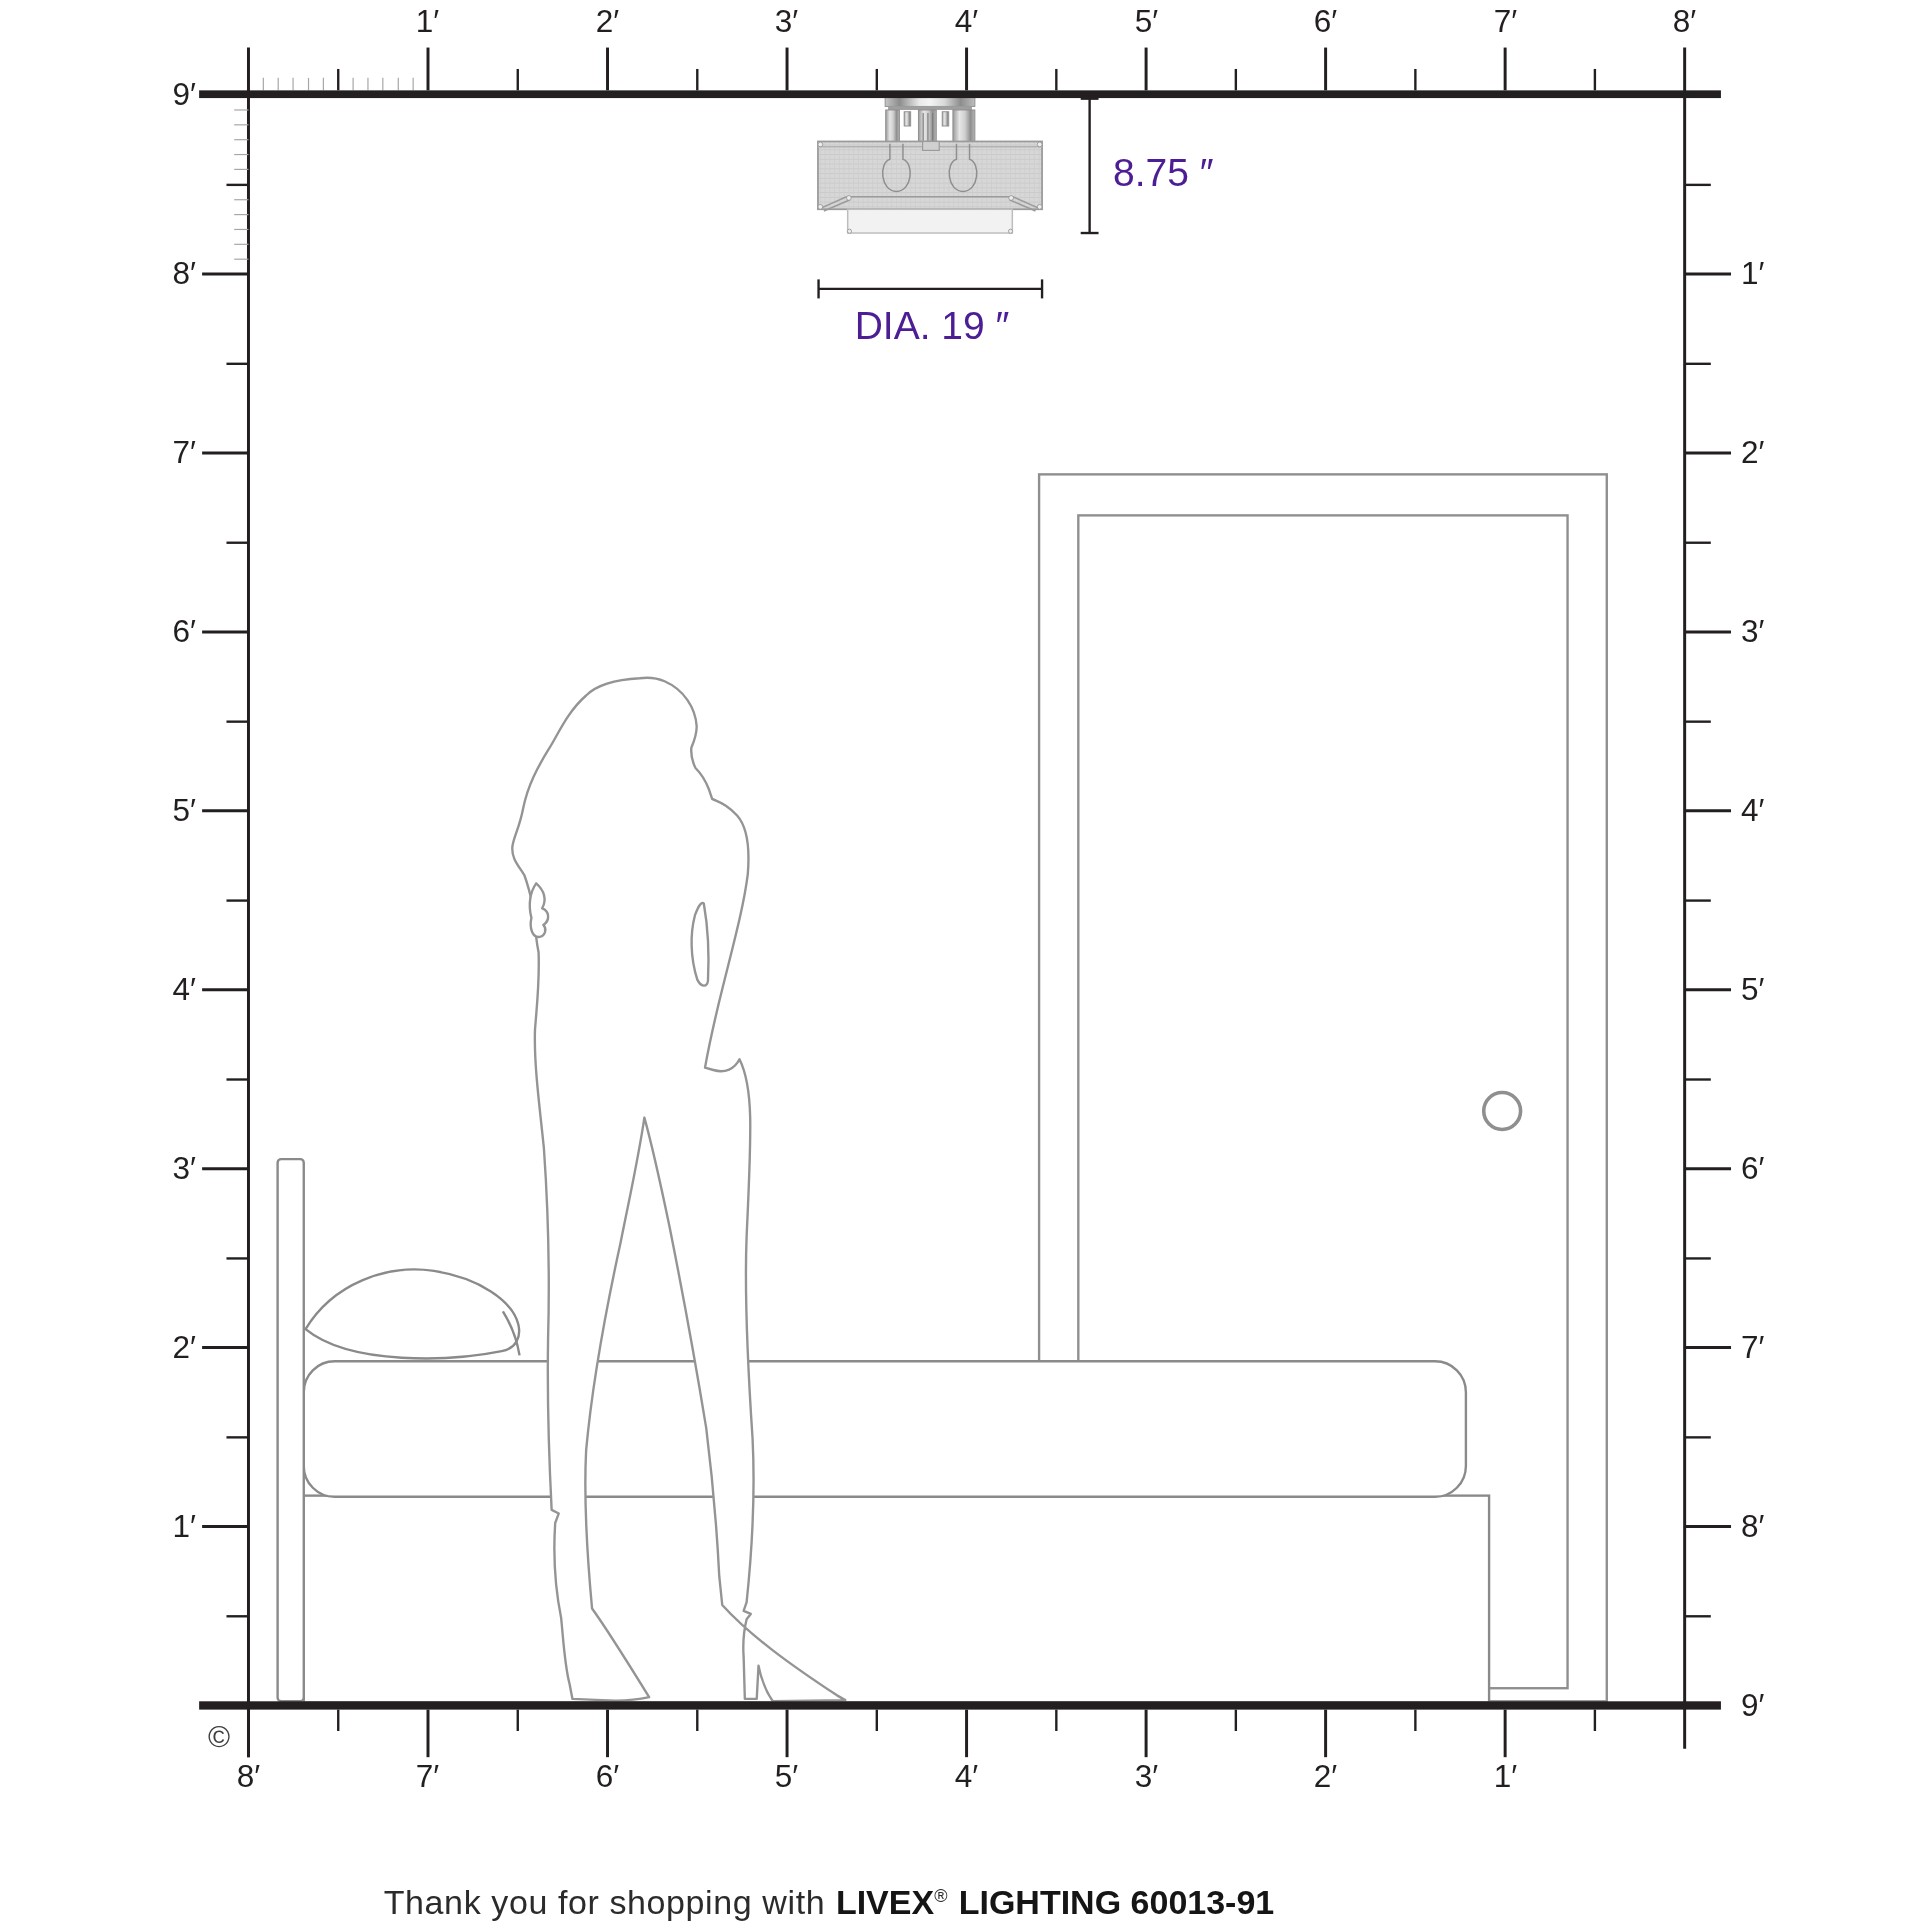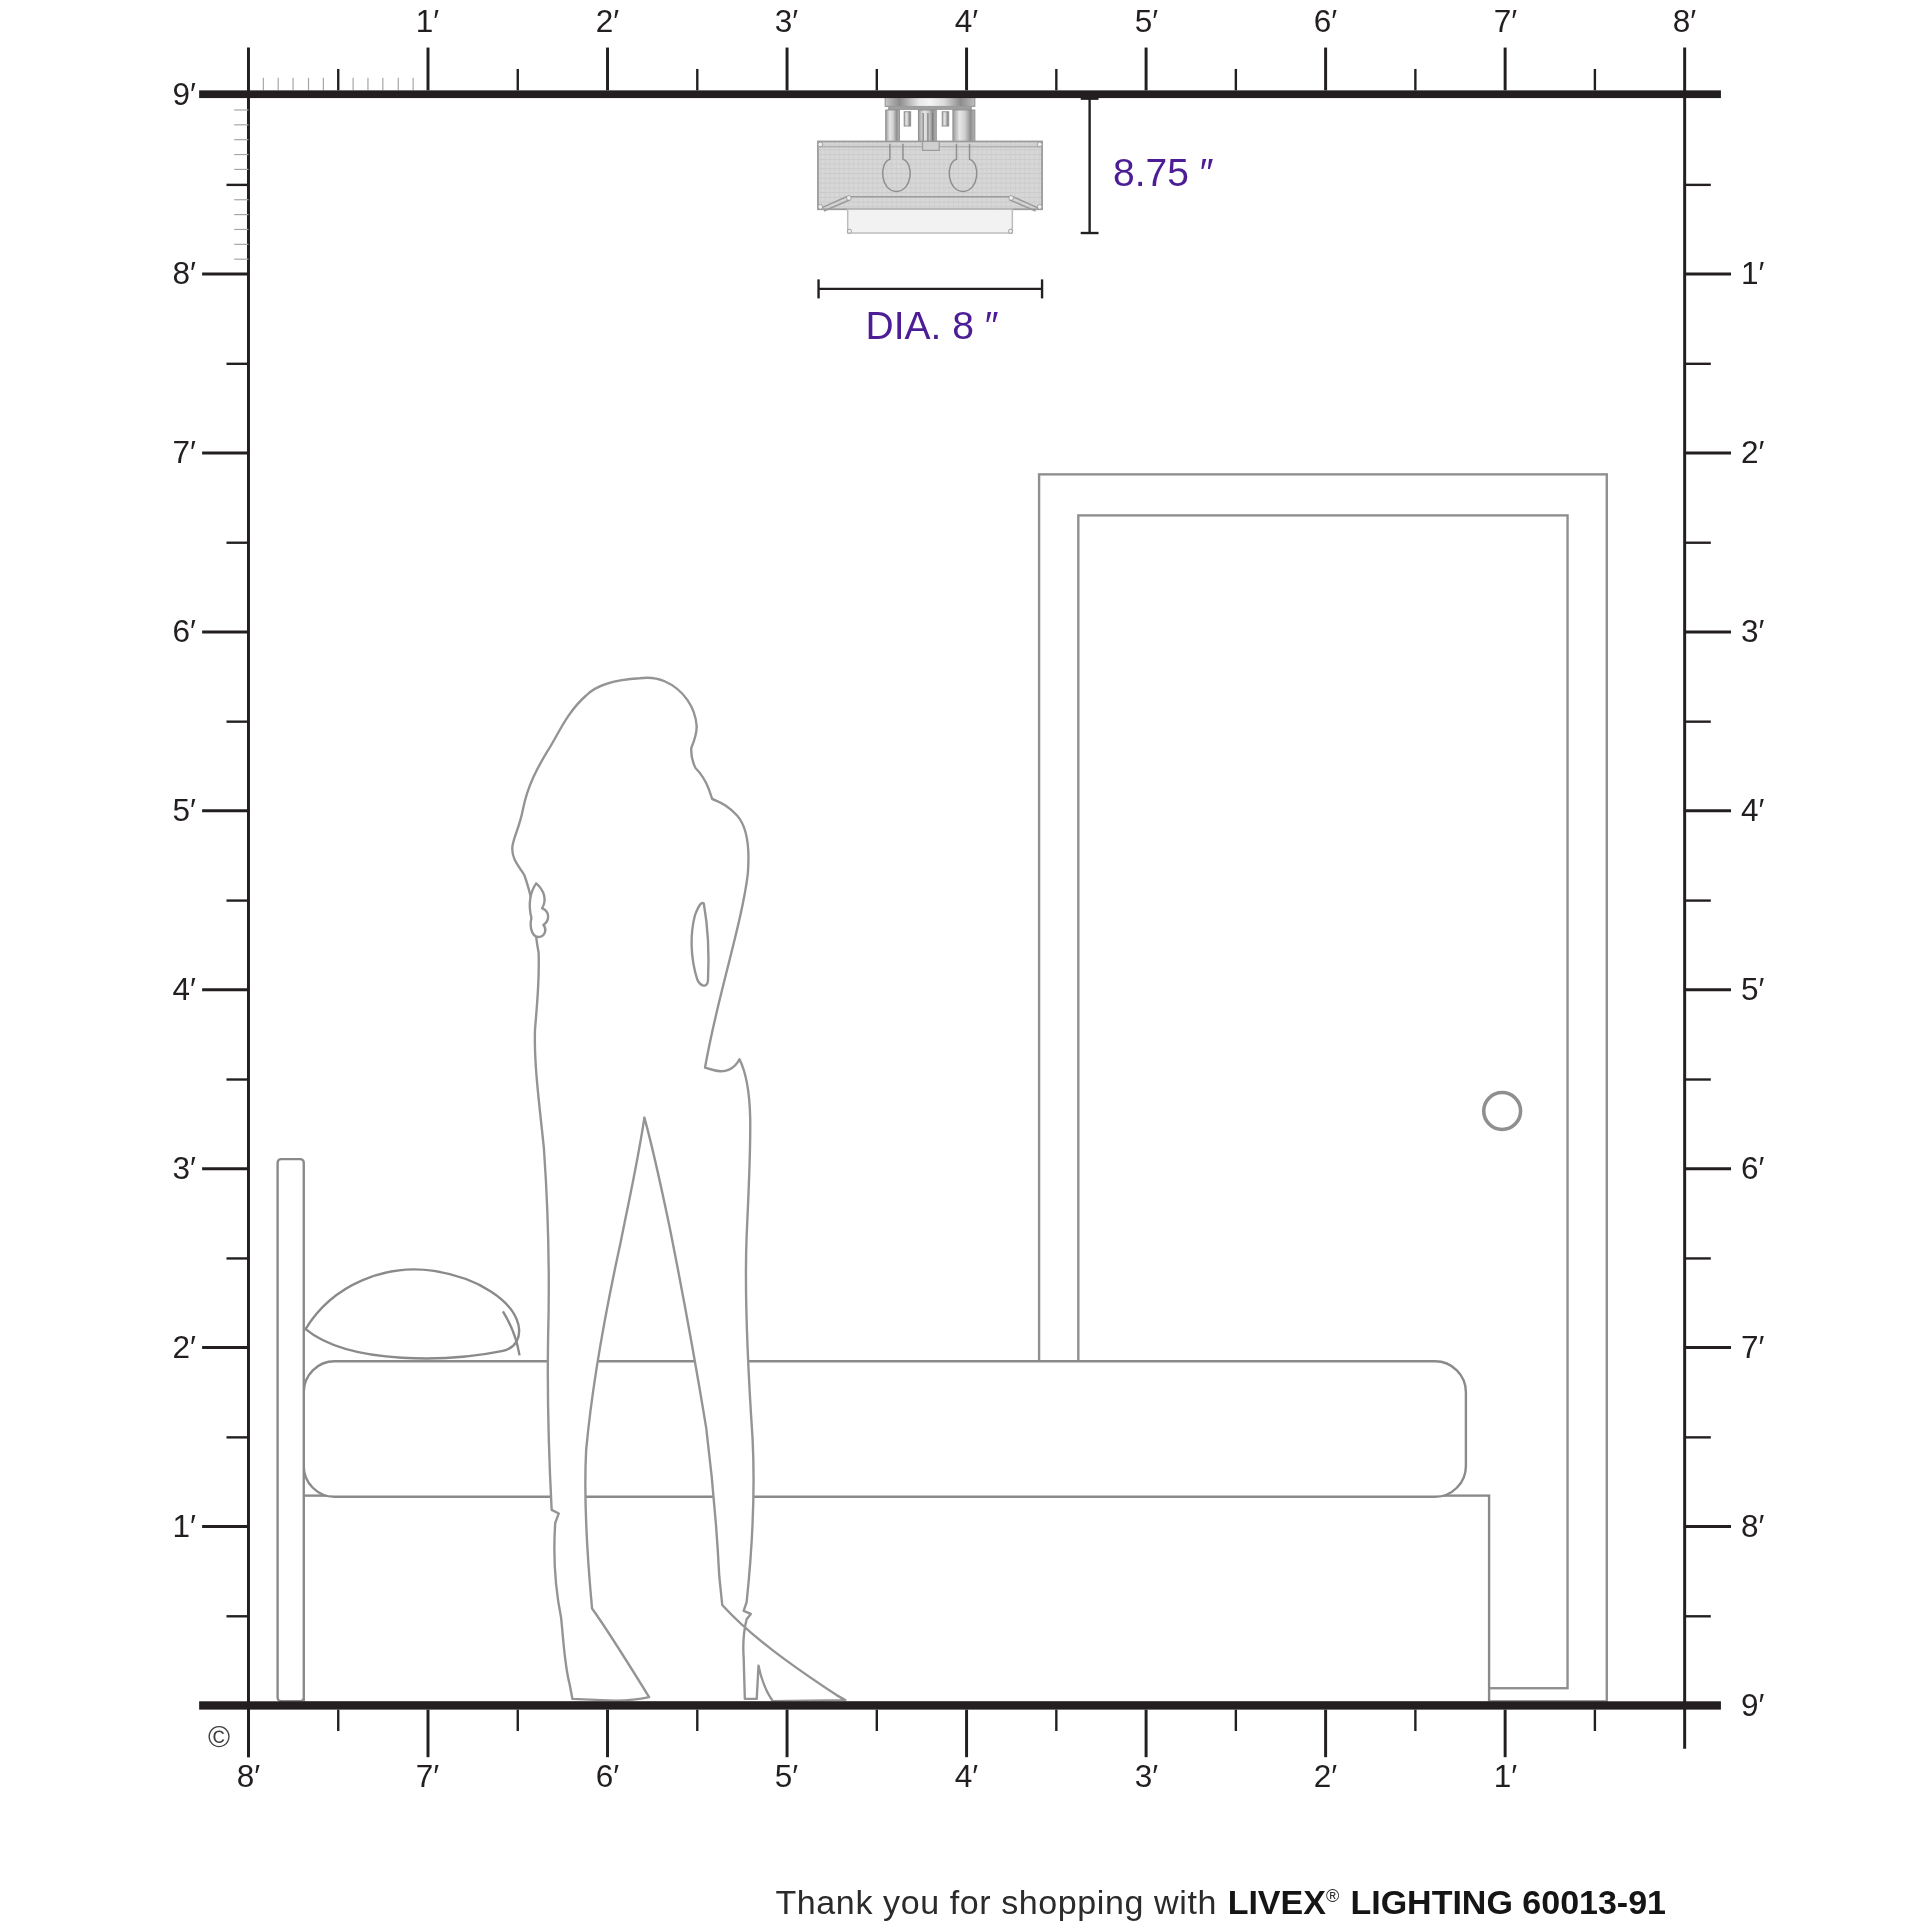--- a/index.html
+++ b/index.html
@@ -9,22 +9,22 @@
   }
   #drawing{position:absolute;left:0;top:0;}
   .lbl{position:absolute;font-size:31.5px;color:#231f20;line-height:33px;white-space:nowrap;}
   .lbl-top,.lbl-bottom{width:83px;text-align:center;}
   .lbl-left{width:131px;text-align:right;}
   .lbl-right{width:131px;text-align:left;}
   .dim-label{position:absolute;font-size:39px;color:#4c1d95;white-space:nowrap;}
   #dia-label{width:250px;text-align:center;}
   #copyright{position:absolute;font-size:30px;color:#3f3f3f;}
   #footer{
-    position:absolute;left:0;top:1883px;width:1658px;text-align:right;
-    font-size:34px;color:#2b2b2b;letter-spacing:0.6px;white-space:nowrap;padding-left:8px;
+    position:absolute;left:0;top:1883px;width:1658px;text-align:center;
+    font-size:34px;color:#2b2b2b;letter-spacing:0.6px;white-space:nowrap;
   }
   #footer .brand-part{font-weight:700;color:#151515;letter-spacing:0;}
   #footer .reg{font-weight:400;font-size:18px;vertical-align:super;line-height:0;}
   #footer .thanks{font-weight:400;}
   .sp{display:inline-block;width:10.7px;}
 </style>
 </head>
 <body>
 
 <div id="stage">
@@ -336,21 +336,21 @@
   <div class="lbl lbl-bottom" style="left:207px;top:1760px;">8′</div>
   <div class="lbl lbl-bottom" style="left:386px;top:1760px;">7′</div>
   <div class="lbl lbl-bottom" style="left:566px;top:1760px;">6′</div>
   <div class="lbl lbl-bottom" style="left:745px;top:1760px;">5′</div>
   <div class="lbl lbl-bottom" style="left:925px;top:1760px;">4′</div>
   <div class="lbl lbl-bottom" style="left:1105px;top:1760px;">3′</div>
   <div class="lbl lbl-bottom" style="left:1284px;top:1760px;">2′</div>
   <div class="lbl lbl-bottom" style="left:1464px;top:1760px;">1′</div>
 
   <div class="dim-label" id="height-label" style="left:1113px;top:151px;">8.75 ″</div>
-  <div class="dim-label" id="dia-label" style="left:807px;top:304px;">DIA. 8 ″</div>
+  <div class="dim-label" id="dia-label" style="left:807px;top:304px;">DIA. 19 ″</div>
 
   <div id="copyright" style="left:208px;top:1720px;">©</div>
 
   <div id="footer">
     <span class="thanks">Thank you for shopping with</span><span class="sp"></span><span class="brand-part">LIVEX</span><span class="reg">®</span><span class="sp"></span><span class="brand-part">LIGHTING 60013-91</span>
   </div>
 
 </div>
 
 

